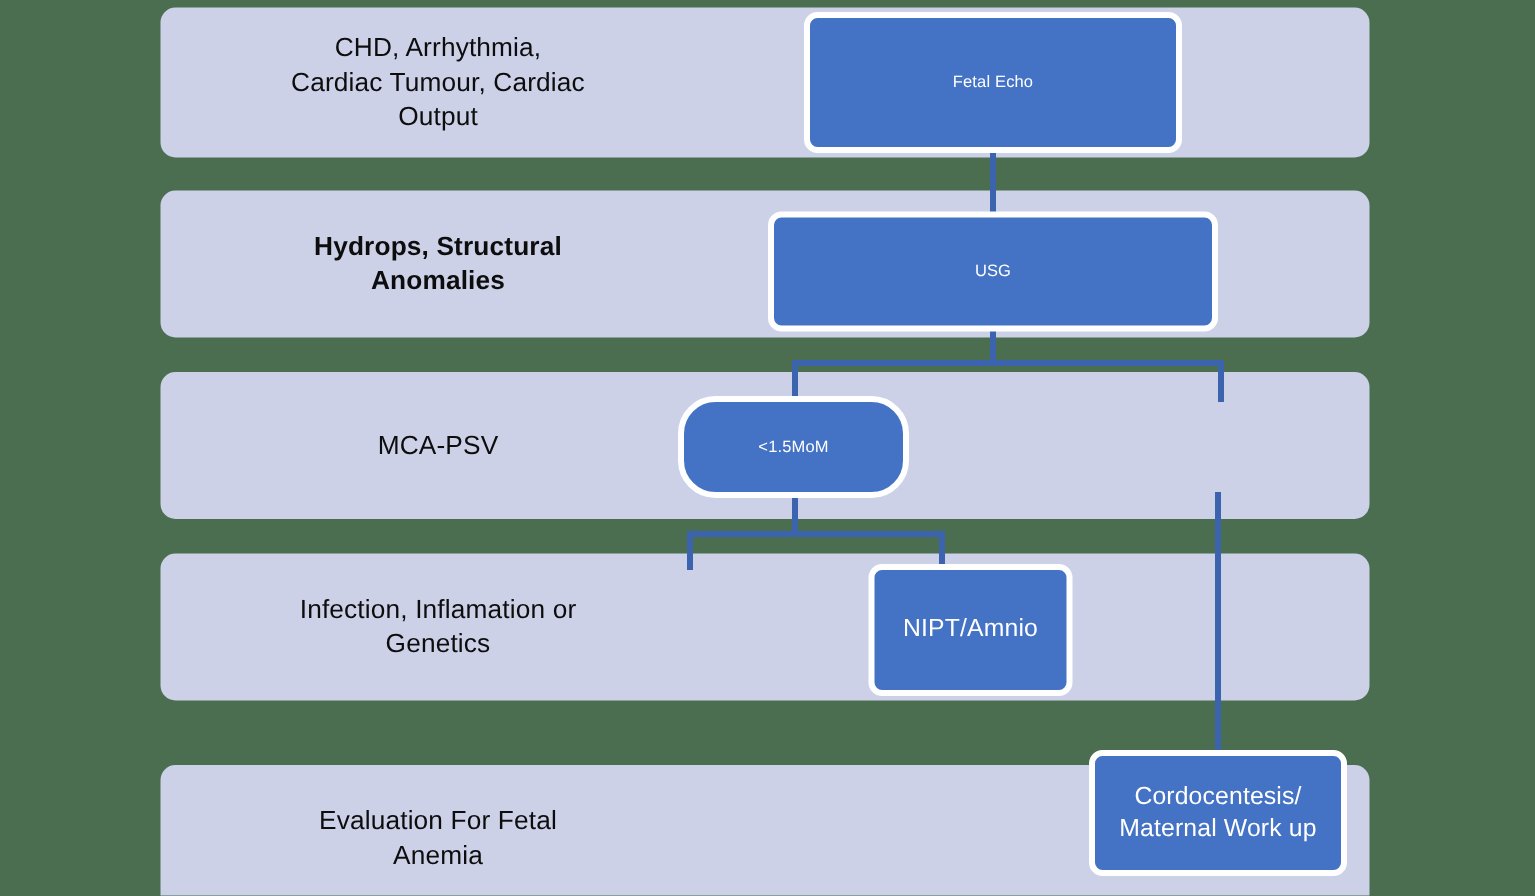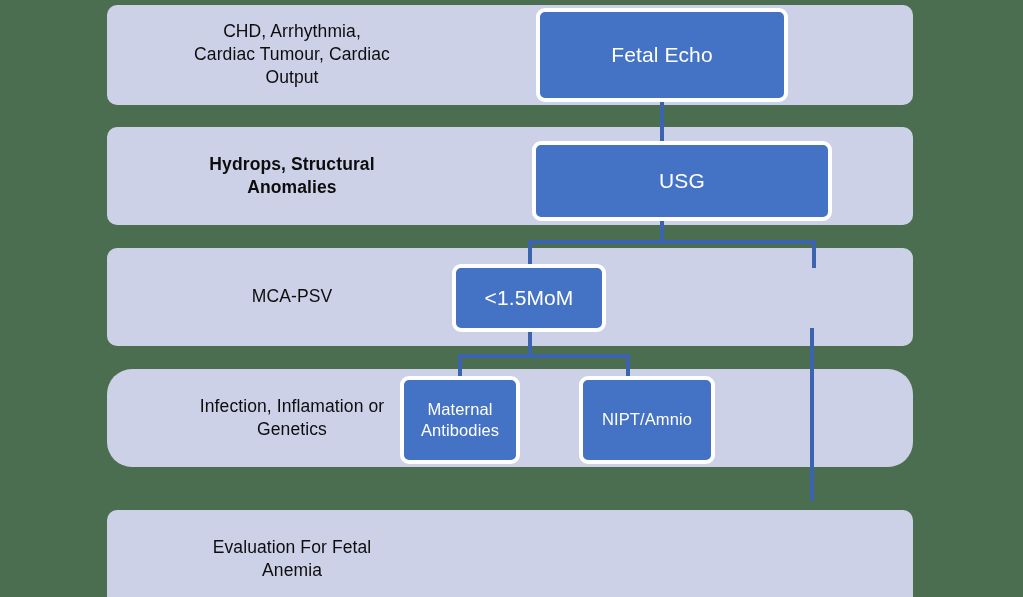--- a/index.html
+++ b/index.html
@@ -44,21 +44,21 @@
     align-items:center;
     justify-content:center;
     text-align:center;
     color:#ffffff;
     font-size:16.5px;
     line-height:1.3;
     white-space:pre-line;
     z-index:5;
     letter-spacing:0.1px;
   }
-  .node.big{font-size:21px;}
+  .node.big{font-size:11px;}
 
   
   .conn{position:absolute;background:#3c63ad;z-index:2;}
   .conn.v{width:4px;}
   .conn.h{height:4px;}
 </style>
 </head>
 <body>
 
 <div id="stage">
@@ -71,21 +71,21 @@
 
   <div class="band" style="top:127px;height:98px;font-weight:bold;">
     <div class="band-label">Hydrops, Structural
 Anomalies</div>
   </div>
 
   <div class="band" style="top:248px;height:98px;">
     <div class="band-label">MCA-PSV</div>
   </div>
 
-  <div class="band" style="top:369px;height:98px;border-radius:25px;">
+  <div class="band" style="top:369px;height:98px;">
     <div class="band-label">Infection, Inflamation or
 Genetics</div>
   </div>
 
   <div class="band" style="top:490px;height:98px;margin-top:20px;">
     <div class="band-label">Evaluation For Fetal
 Anemia</div>
   </div>
 
   <div class="conn v" style="left:660px;top:100px;height:45px;"></div>
@@ -99,32 +99,32 @@
   <div class="conn h" style="left:458px;top:354px;width:172px;"></div>
   <div class="conn v" style="left:458px;top:354px;height:26px;"></div>
   <div class="conn v" style="left:626px;top:354px;height:26px;"></div>
 
   <div class="conn v" style="left:810px;top:328px;height:173px;"></div>
 
   <div class="node big" style="left:536px;top:8px;width:252px;height:94px;">
     <span>Fetal Echo</span>
   </div>
 
-  <div class="node big" style="left:512px;top:141px;width:300px;height:80px;margin-left:20px;">
+  <div class="node big" style="left:512px;top:141px;width:300px;height:80px;">
     <span>USG</span>
   </div>
 
-  <div class="node big" style="left:452px;top:264px;width:154px;height:68px;">
+  <div class="node big" style="left:452px;top:264px;width:154px;height:68px;border-radius:25px;">
     <span>&lt;1.5MoM</span>
   </div>
 
 
-  <div class="node" style="left:400px;top:376px;width:120px;height:88px;">
-    <span>Maternal
-Antibodies</span>
-  </div>
 
   <div class="node" style="left:561px;top:376px;width:136px;height:88px;margin-left:18px;">
     <span>NIPT/Amnio</span>
   </div>
 
+  <div class="node" style="left:726px;top:500px;width:172px;height:84px;">
+    <span>Cordocentesis/
+Maternal Work up</span>
+  </div>
 
 </div>
 
 </body></html>

